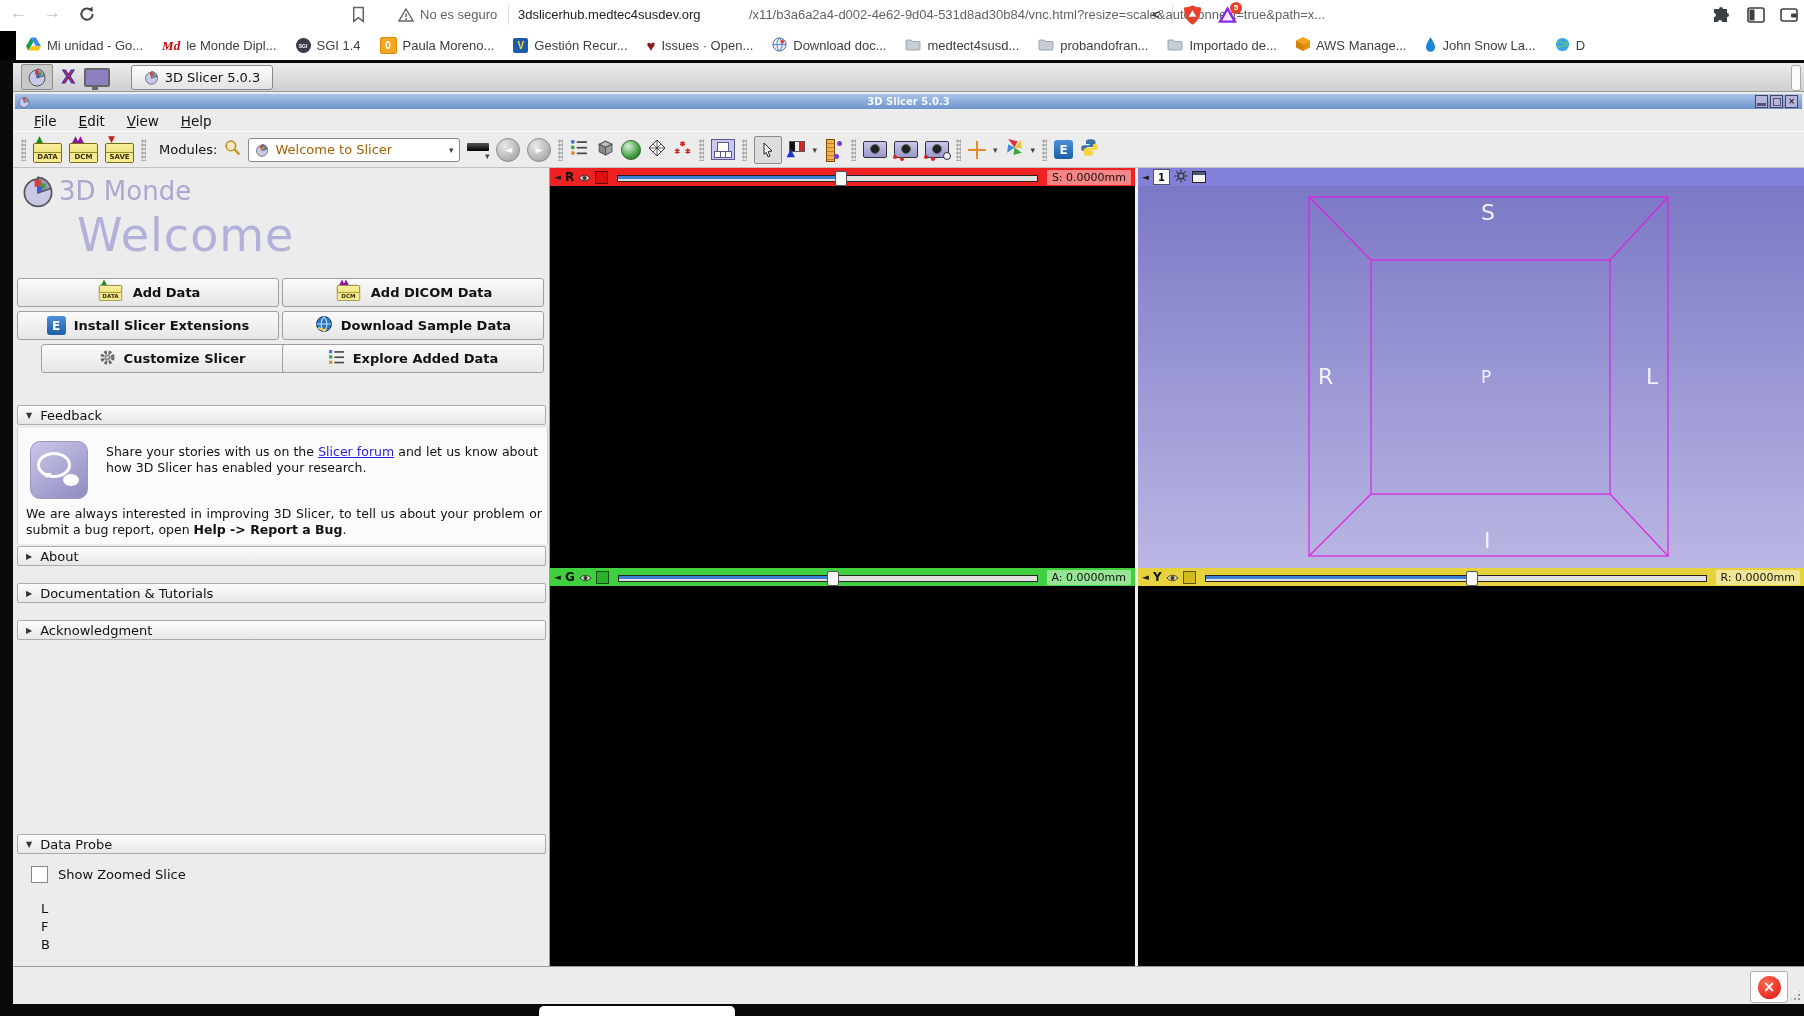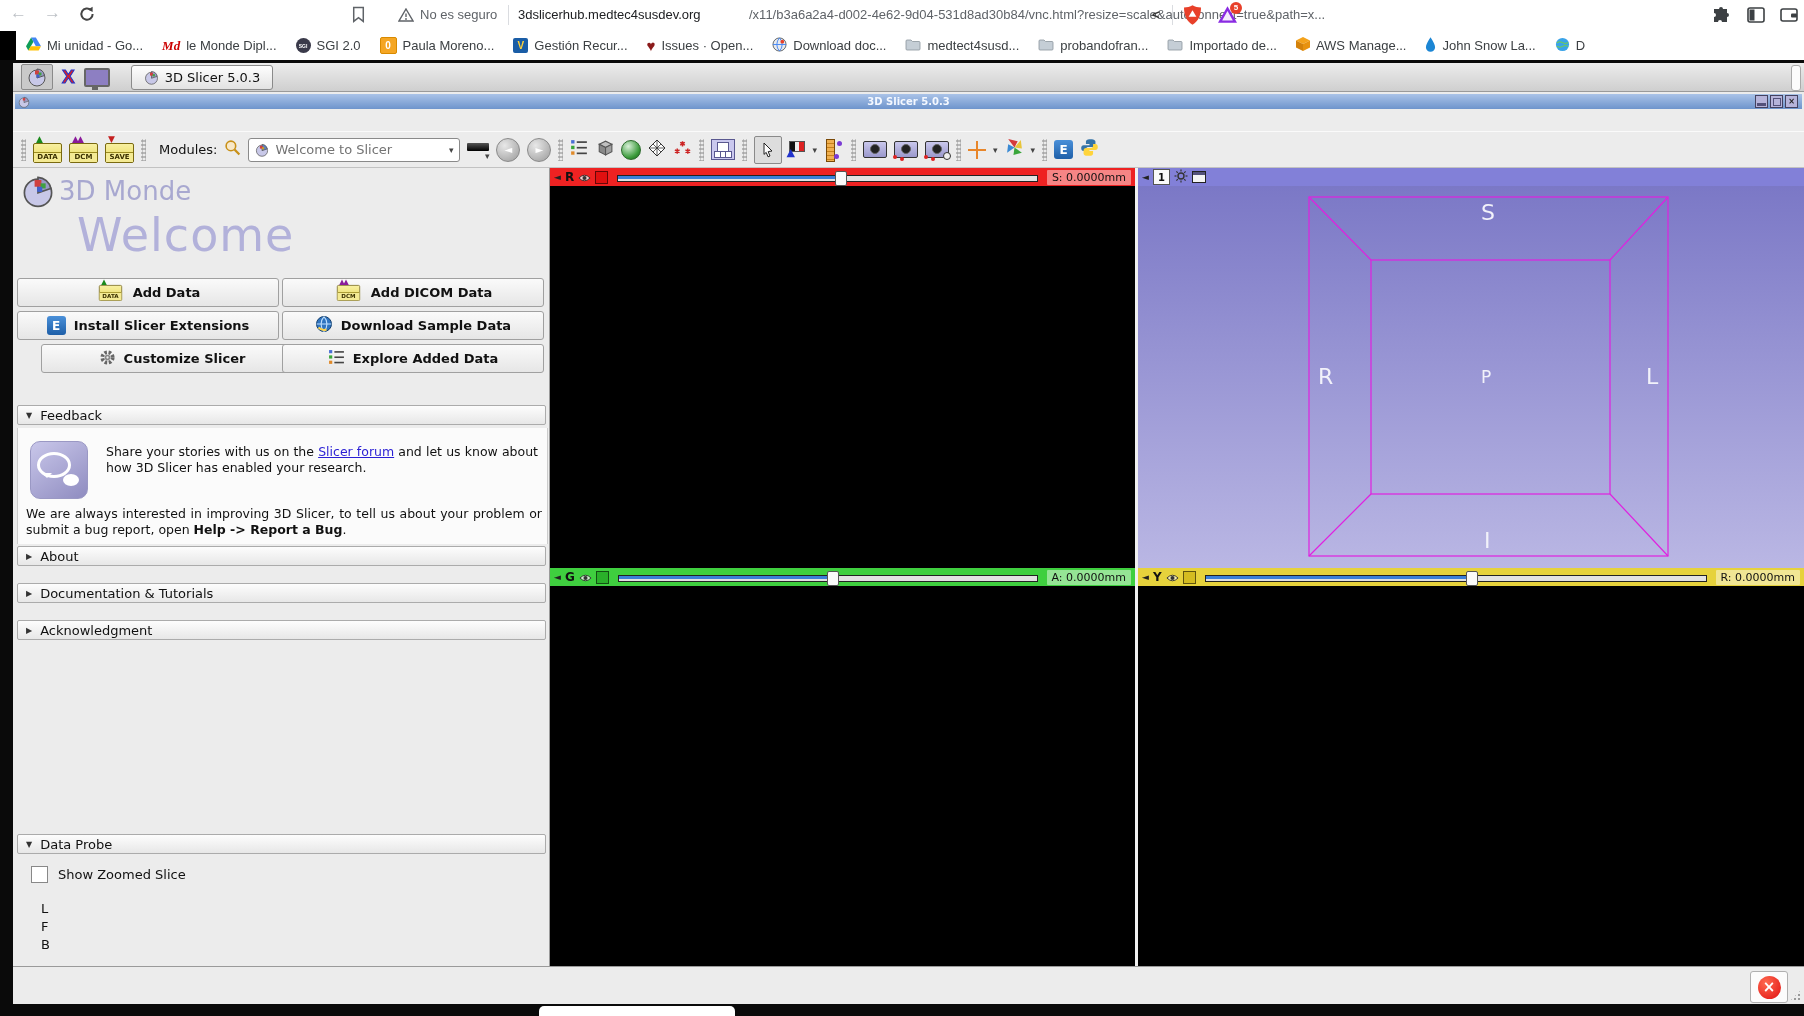--- a/index.html
+++ b/index.html
@@ -36,21 +36,21 @@
   .menubar{position:absolute;left:0;top:18px;width:100%;height:21px;background:#ececec;display:flex;align-items:center;padding-left:14px;gap:8px;box-sizing:border-box;}
   .mi{display:inline-block;font-size:13.5px;color:#111;padding:2px 7px;}
   .mi::first-letter{text-decoration:underline;}
   .toolbar{position:absolute;left:0;top:39px;width:100%;height:37px;background:#ececec;border-top:1px solid #fafafa;border-bottom:1px solid #c2c2c2;display:flex;align-items:center;gap:7px;padding-left:8px;box-sizing:border-box;}
   .grip{width:5px;height:22px;background-image:radial-gradient(#a8a8a8 1px,transparent 1.3px);background-size:3px 4px;}
   .fol{position:relative;width:27px;height:18px;background:linear-gradient(#f8f0a0,#e8d85a);border:1px solid #7a6a10;border-radius:2px;margin-top:6px;}
   .fol .tag{position:absolute;left:0;right:0;bottom:0;font-size:7px;font-weight:bold;text-align:center;color:#3a3000;background:#f4ea94;border-top:1px solid #9a8a20;line-height:9px;}
   .fol .arr{position:absolute;top:-9px;left:2px;font-size:9px;line-height:9px;letter-spacing:-2px;}
   .tlabel{font-size:13px;color:#111;margin-left:6px;}
   .combo{width:212px;height:24px;background:#fff;border:1px solid #8a8a8a;border-radius:3px;display:flex;align-items:center;gap:6px;padding:0 6px;box-sizing:border-box;}
-  .combo .ctext{font-size:13px;color:#737373;flex:1;}
+  .combo .ctext{font-size:13px;color:#a16207;flex:1;}
   .caret{font-size:9px;color:#444;}
   .blackbar{width:22px;height:8px;background:linear-gradient(#555,#000);border-radius:1px;margin-top:4px;}
   .navc{width:22px;height:22px;border-radius:50%;background:radial-gradient(circle at 35% 30%,#e8e8e8,#9a9a9a);border:1px solid #8a8a8a;display:flex;align-items:center;justify-content:center;color:#fff;font-size:10px;}
   .sphere{width:18px;height:18px;border-radius:50%;background:radial-gradient(circle at 35% 30%,#d8f0d8,#3a9a3a 65%,#1a5a1a);border:1px solid #2a6a2a;}
   .toolbtn{width:26px;height:26px;display:flex;align-items:center;justify-content:center;border-radius:2px;}
   .toolbtn.sel{background:#dddddd;border:1px solid #8a8a8a;}
   .layout-ic{width:22px;height:19px;background:#cac8ee;border:1px solid #5a5890;position:relative;}
   .layout-ic .inner{position:absolute;left:5px;top:2px;width:10px;height:8px;background:#fff;border:1px solid #5a5890;}
   .layout-ic .cells{position:absolute;left:2px;bottom:1px;width:16px;height:5px;background:linear-gradient(90deg,#fff 30%,#5a5890 30% 36%,#fff 36% 63%,#5a5890 63% 69%,#fff 69%);border:1px solid #5a5890;}
   .flag-ic{width:14px;height:9px;background:linear-gradient(90deg,#111 33%,#eee 33% 66%,#d22 66%);border:1px solid #555;position:relative;margin-bottom:6px;}
@@ -176,21 +176,21 @@
             <polygon points="2.5,14 13.5,14 16,9.5 5,9.5" fill="#ffc107"></polygon>
           </svg></span>
       <span>Mi unidad - Go...</span>
     </div>
     <div class="bm">
       <span style="color:#c00;font-family:'Liberation Serif',serif;font-style:italic;font-weight:bold;font-size:13px;">Md</span>
       <span>le Monde Dipl...</span>
     </div>
     <div class="bm">
       <span class="bm-badge" style="background:#3a3a4a;border-radius:50%;font-size:5px;">SGI</span>
-      <span>SGI 2.0</span>
+      <span>SGI 1.4</span>
     </div>
     <div class="bm">
       <span class="bm-badge" style="background:#f5a623;border:1px solid #d88a00;font-size:10px;">0</span>
       <span>Paula Moreno...</span>
     </div>
     <div class="bm">
       <span class="bm-badge" style="background:#1a5da6;color:#ffd23a;font-size:10px;">V</span>
       <span>Gestión Recur...</span>
     </div>
     <div class="bm">
@@ -287,20 +287,26 @@
             </div>
           <div class="wbtn">
               <span class="box"></span>
             </div>
           <div class="wbtn">
               <span>×</span>
             </div>
         </div>
       </div>
 
+      <div class="menubar">
+        <span class="mi">File</span>
+        <span class="mi">Edit</span>
+        <span class="mi">View</span>
+        <span class="mi">Help</span>
+      </div>
 
       <div class="toolbar">
         <div class="grip"></div>
         <div class="fol">
             <span class="arr" style="color:#1a8a1a;">▲</span>
             <span class="tag">DATA</span>
           </div>
         <div class="fol">
             <span class="arr" style="color:#8a1a9a;">▲▲</span>
             <span class="tag">DCM</span>

